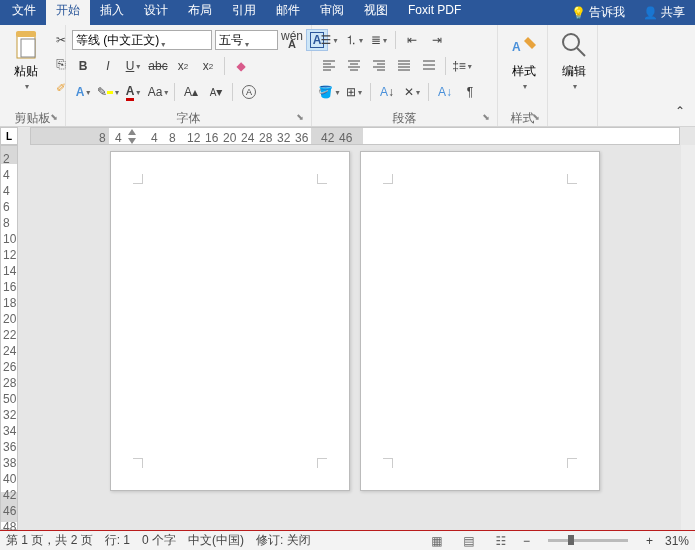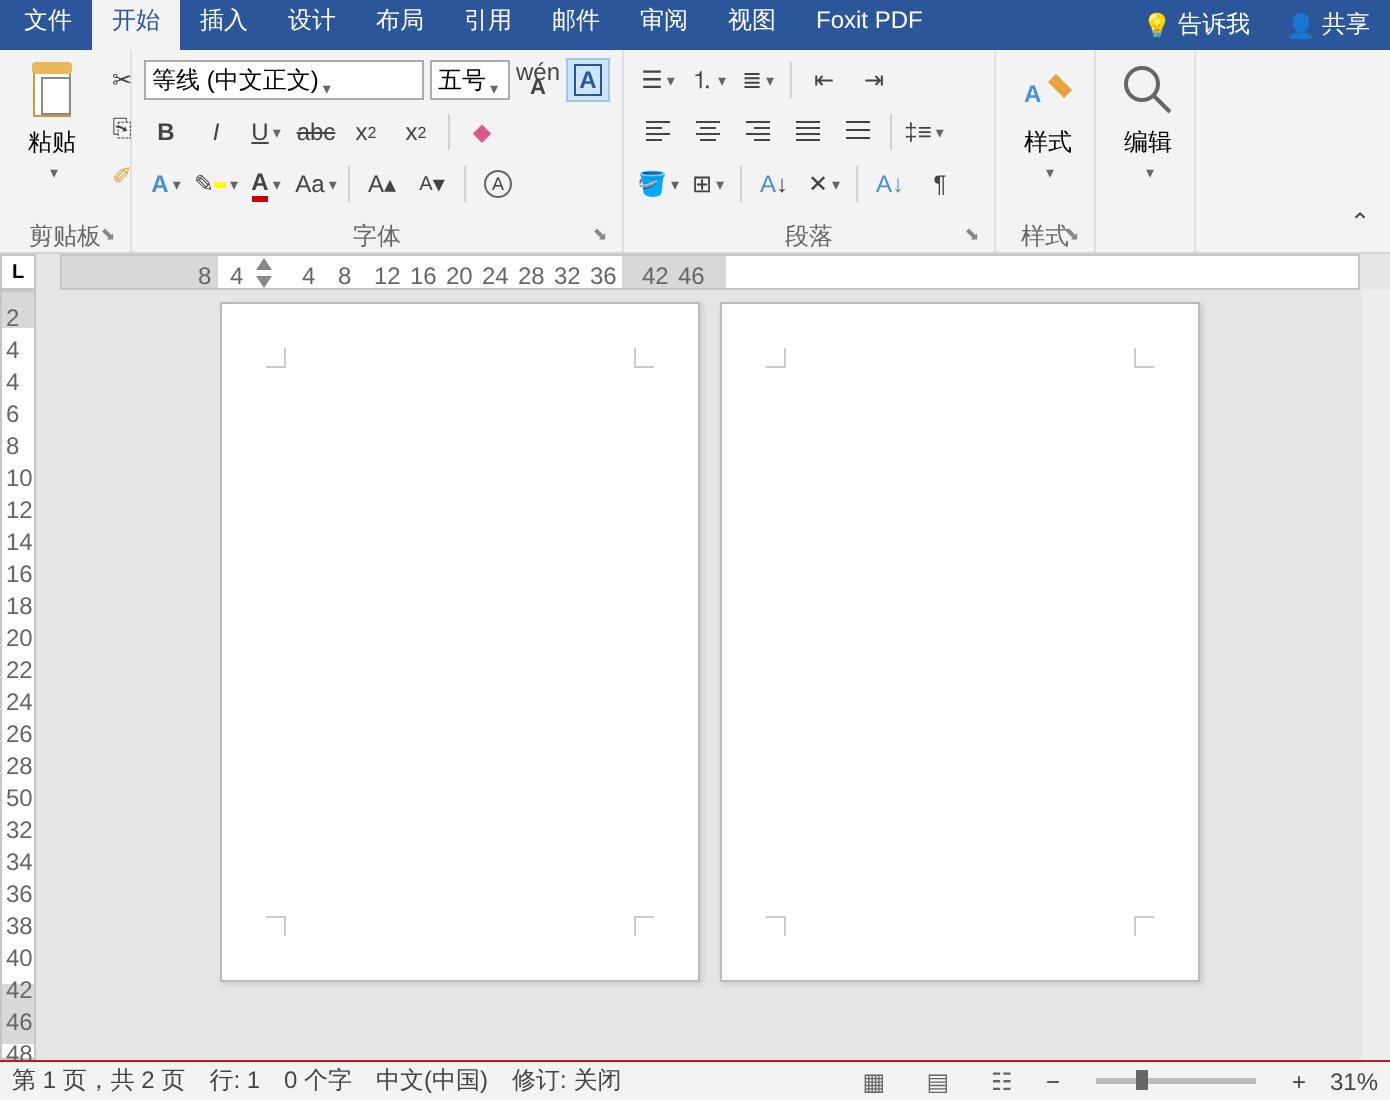--- a/index.html
+++ b/index.html
@@ -14,21 +14,21 @@
 .group{border-right:1px solid #e0e0e0;display:flex;flex-direction:column;padding:2px 4px 0}
 .group-body{flex:1;display:flex;align-items:flex-start}
 .group-label{height:16px;text-align:center;font-size:11px;color:#666;position:relative}
 .group-label .launcher{position:absolute;right:2px;top:2px;width:10px;height:10px;color:#888;font-size:9px}
 .big-btn{display:flex;flex-direction:column;align-items:center;justify-content:center;padding:2px 6px;gap:2px}
 .big-btn .ico{width:32px;height:32px;display:flex;align-items:center;justify-content:center}
 .vcol{display:flex;flex-direction:column;gap:2px;padding:2px}
 .row{display:flex;align-items:center;gap:3px}
 .dd{border:1px solid #ababab;background:#fff;height:20px;display:flex;align-items:flex-end;padding:0 3px;font-size:11px}
 .dd.font{width:140px}
-.dd.size{width:40px}
+.dd.size{width:63px}
 .ibtn{width:22px;height:22px;display:flex;align-items:center;justify-content:center;color:#444;cursor:pointer}
 .ibtn.sel{border:1px solid #a5c4e7;background:#cde6f7}
 .ibtn svg{width:16px;height:16px}
 .sep{width:1px;height:18px;background:#d0d0d0;margin:0 2px}
 .workspace{position:absolute;top:127px;left:0;right:0;bottom:20px;background:#e6e6e6}
 .hruler{position:absolute;top:0;left:30px;right:15px;height:18px;background:#fff;border:1px solid #c6c6c6;font-size:9px;color:#666}
 .hruler .tick{position:absolute;top:3px}
 .hruler .dark{position:absolute;top:0;bottom:0;background:#d8d8d8}
 .hruler .indent{position:absolute;top:1px;width:0;height:0;border-left:4px solid transparent;border-right:4px solid transparent;border-bottom:6px solid #888}
 .hruler .indent2{position:absolute;bottom:0;width:0;height:0;border-left:4px solid transparent;border-right:4px solid transparent;border-top:6px solid #888}

